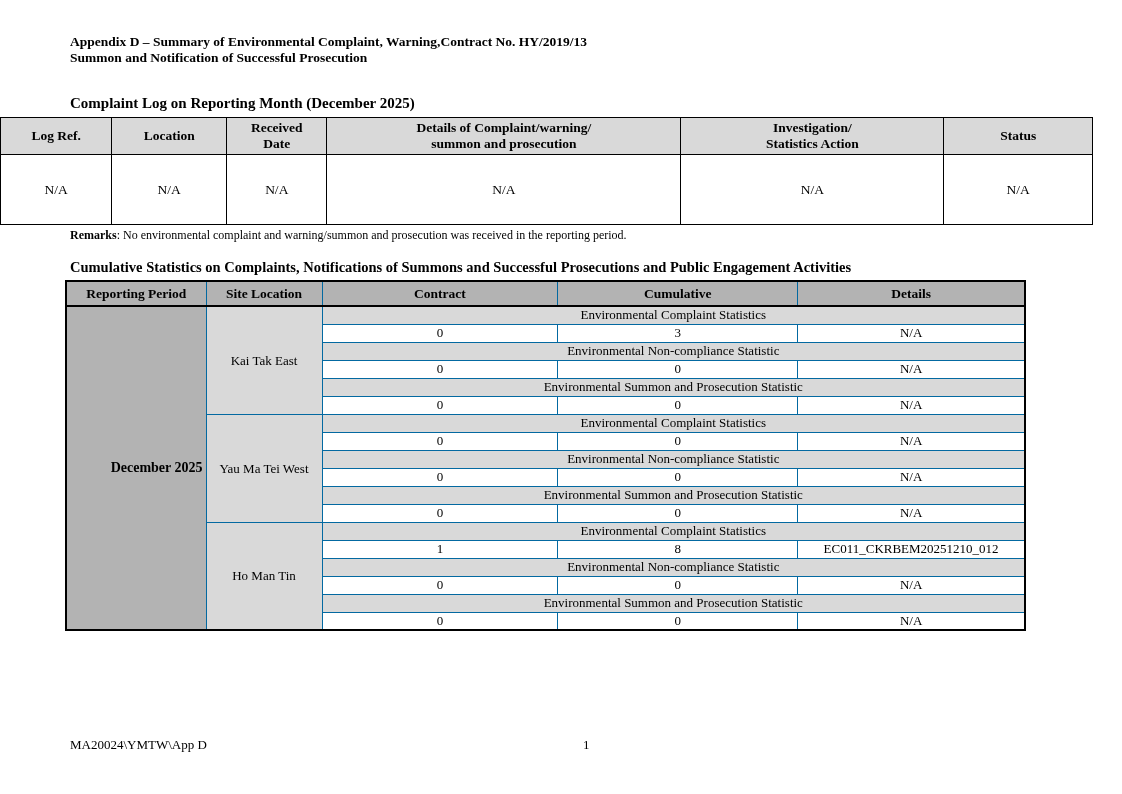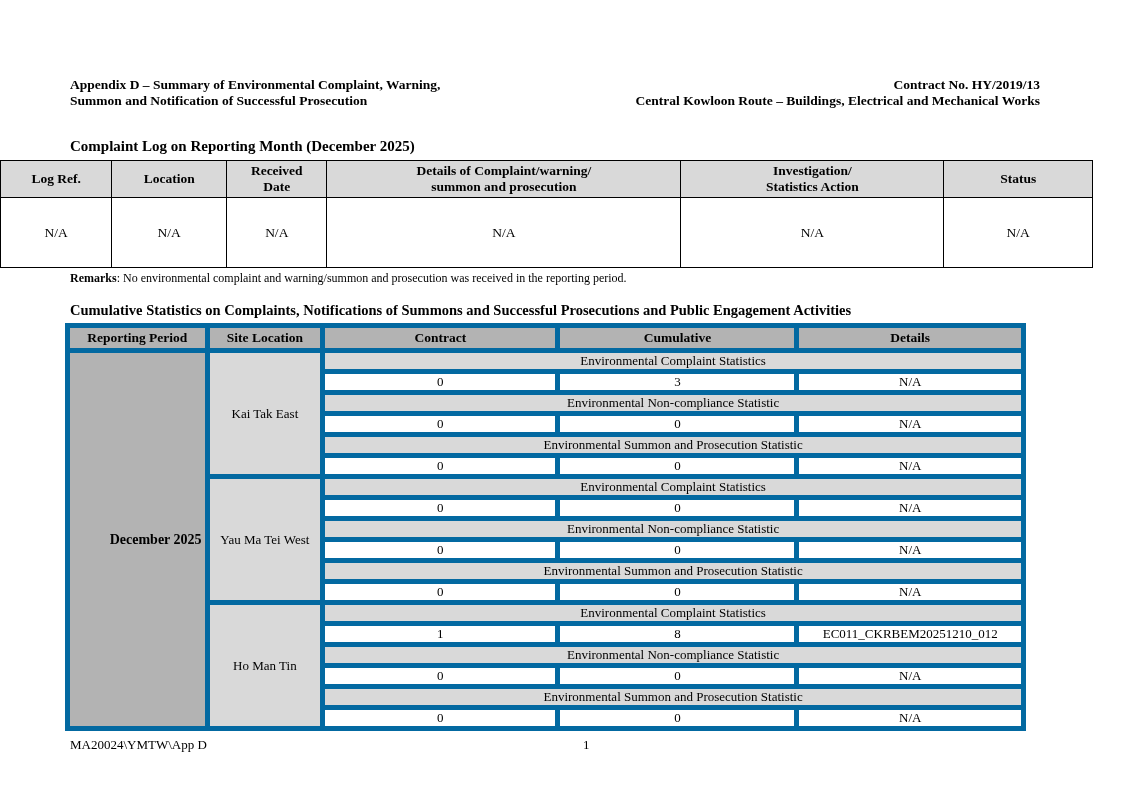--- a/index.html
+++ b/index.html
@@ -6,22 +6,22 @@
   html, body { background: #ffffff; }
   body {
     width: 1122px; height: 794px;
     font-family: "Liberation Serif", "DejaVu Serif", serif;
     color: #000000;
   }
   .page { position: relative; width: 1122px; height: 794px; overflow: hidden; }
 
   
   .doc-header {
-    display: flex; justify-content: space-between;
-    padding: 77px 82px 0 70px;
+    display: flex; 
+    padding: 34px 82px 0 70px;
     font-weight: bold; font-size: 13.5px; line-height: 16px;
   }
   .doc-header-right { text-align: right; }
 
   
   .tbl-title-1 {
     margin: 29px 8px 5px 70px;
     font-size: 15px; font-weight: bold;
   }
   .tbl-title-2 {
@@ -44,21 +44,21 @@
   .t1 tbody td { height: 70px; background: #ffffff; }
 
   .remarks { margin: 3px 0 12px 70px; font-size: 12px; }
 
   
   .t2 {
     margin-left: 65px; width: 961px;
     border: 2px solid #000;
     text-align: center; font-size: 13px;
   }
-  .t2 th, .t2 td { border: 5px solid #0369a1; vertical-align: middle; padding: 0 3px; }
+  .t2 th, .t2 td { border: 1px solid #0369a1; vertical-align: middle; padding: 0 3px; }
   .t2 thead th {
     background: var(--header-gray, #b3b3b3);
     border-bottom: 2px solid #000;
     font-weight: bold; font-size: 13.5px; height: 25px;
   }
   .t2 tbody tr { height: 18px; }
   .t2 .subhead { background: var(--light-gray, #d9d9d9); }
   .t2 .data-cell { background: #ffffff; }
   .t2 .period-cell {
     background: var(--header-gray, #b3b3b3);
@@ -81,21 +81,20 @@
 
 <div class="page">
 
   <div class="doc-header">
     <div class="doc-header-left">
       <div>Appendix D – Summary of Environmental Complaint, Warning,</div>
       <div>Summon and Notification of Successful Prosecution</div>
     </div>
     <div class="doc-header-right">
       <div>Contract No. HY/2019/13</div>
-      <div>Central Kowloon Route – Buildings, Electrical and Mechanical Works</div>
     </div>
   </div>
 
   <div class="tbl-title-1">Complaint Log on Reporting Month (December 2025)</div>
 
   <table class="t1">
     <colgroup>
       <col style="width:10.2%">
         <col style="width:10.5%">
         <col style="width:9.2%">

